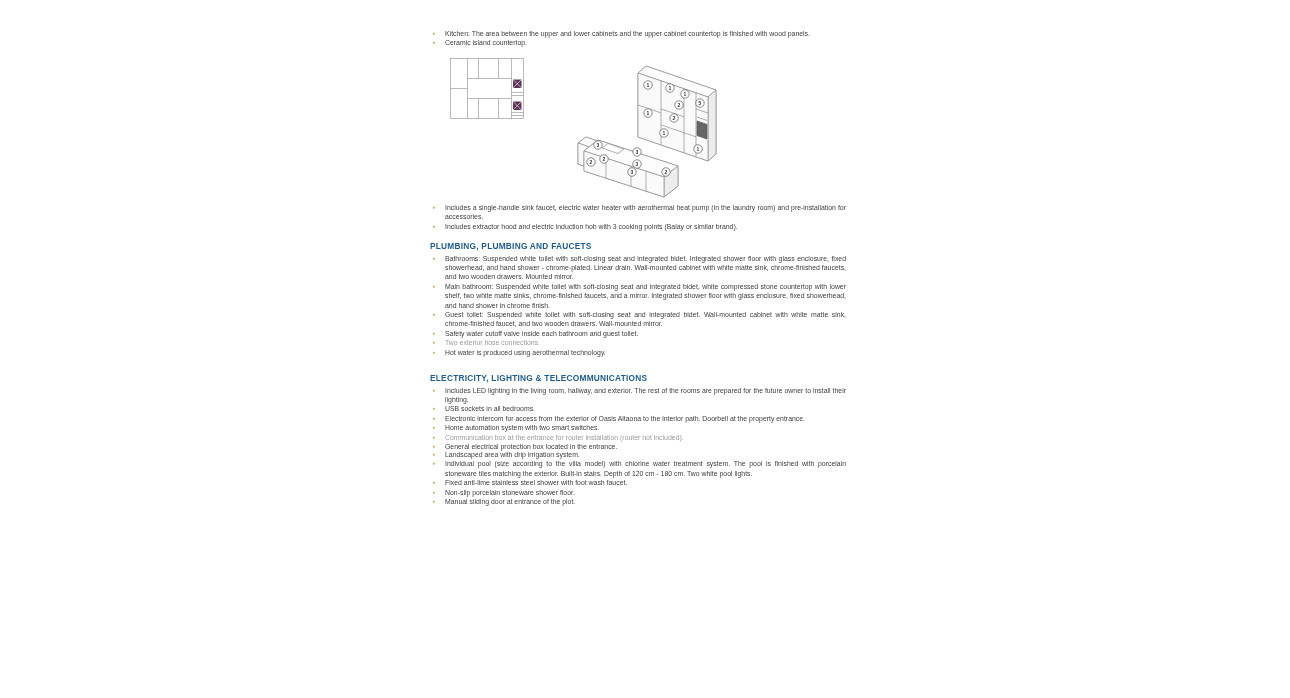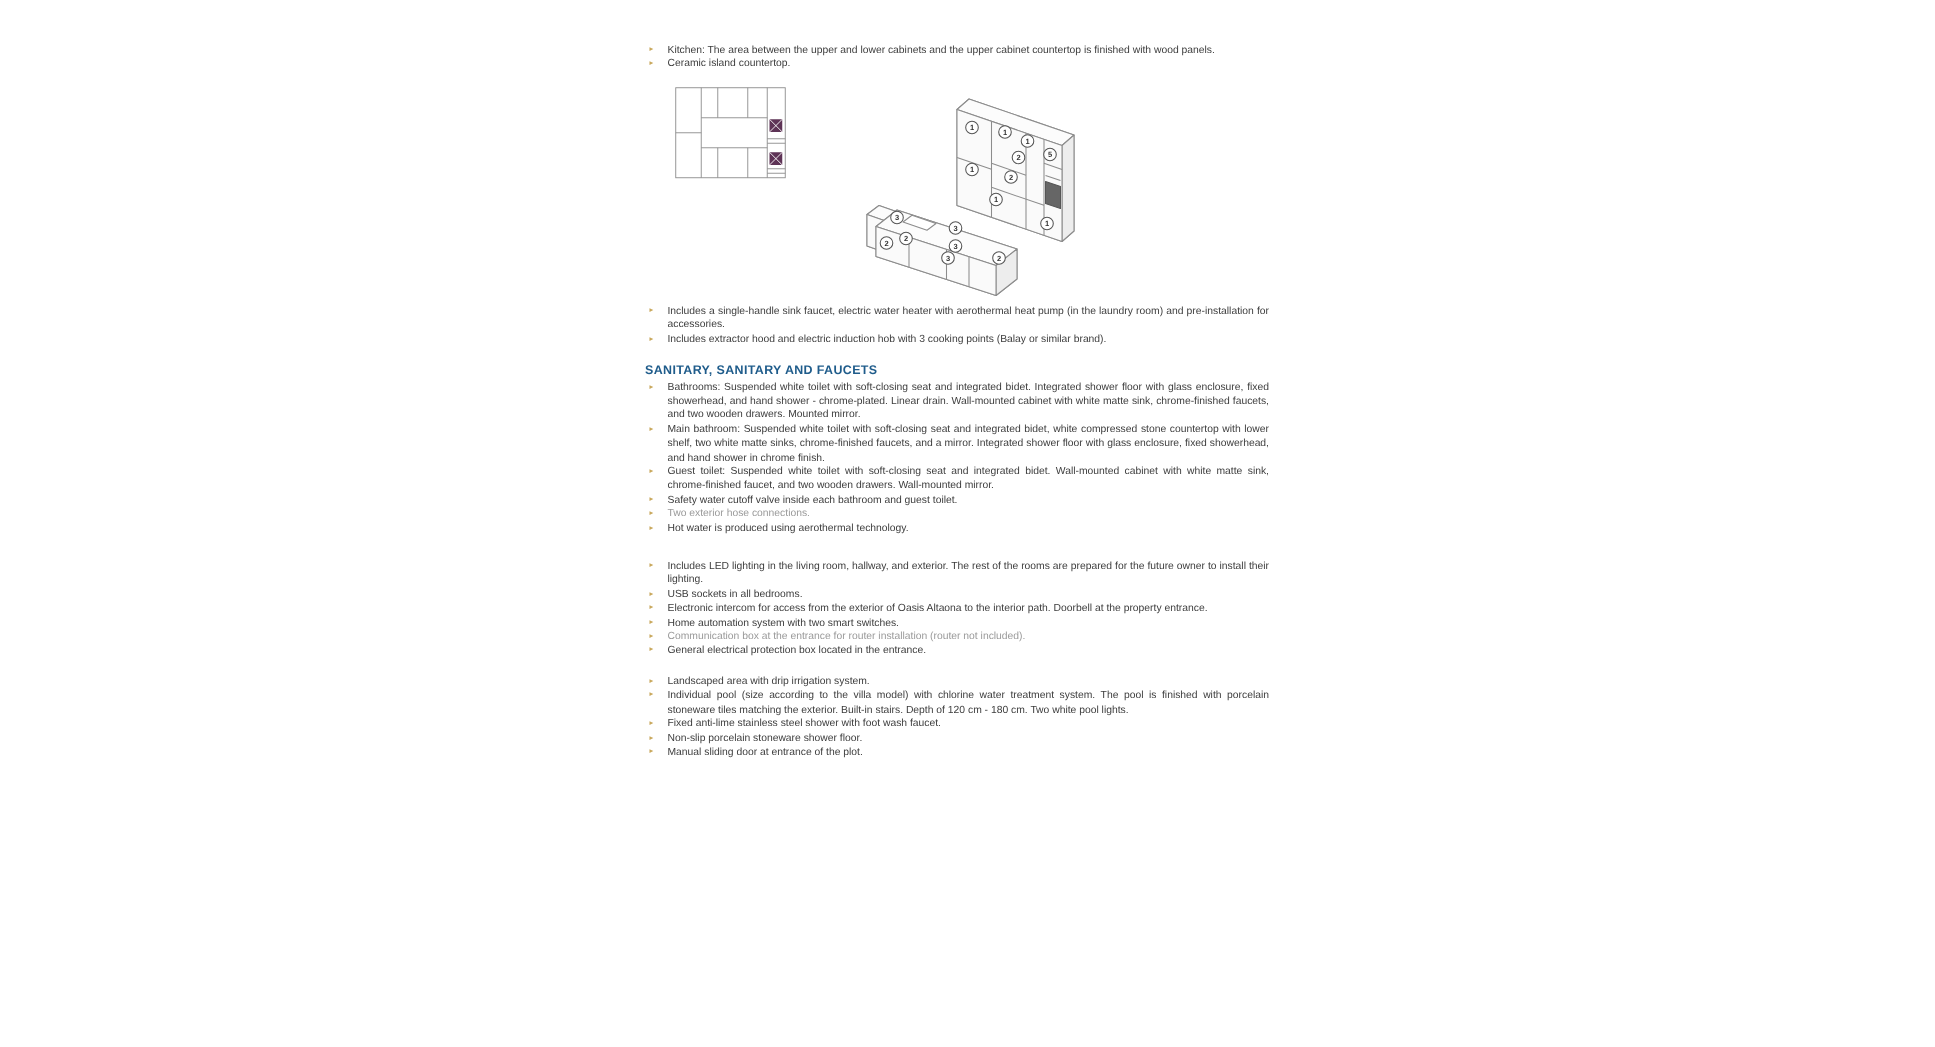--- a/index.html
+++ b/index.html
@@ -177,21 +177,21 @@
         <span class="marker">▸</span>
         <span class="btext">Includes a single-handle sink faucet, electric water heater with aerothermal heat pump (in the laundry room) and pre-installation for accessories.</span>
       </div>
       <div class="bullet">
         <span class="marker">▸</span>
         <span class="btext">Includes extractor hood and electric induction hob with 3 cooking points (Balay or similar brand).</span>
       </div>
     </div>
 
   <div class="block" style="top:241px">
-    <div class="sec-title">SANITARY, SANITARY AND FAUCETS</div>
+    <div class="sec-title">PLUMBING, PLUMBING AND FAUCETS</div>
     <div>
         <div class="bullet">
           <span class="marker">▸</span>
           <span class="btext">Bathrooms: Suspended white toilet with soft-closing seat and integrated bidet. Integrated shower floor with glass enclosure, fixed showerhead, and hand shower - chrome-plated. Linear drain. Wall-mounted cabinet with white matte sink, chrome-finished faucets, and two wooden drawers. Mounted mirror.</span>
         </div>
         <div class="bullet">
           <span class="marker">▸</span>
           <span class="btext">Main bathroom: Suspended white toilet with soft-closing seat and integrated bidet, white compressed stone countertop with lower shelf, two white matte sinks, chrome-finished faucets, and a mirror. Integrated shower floor with glass enclosure, fixed showerhead, and hand shower in chrome finish.</span>
         </div>
         <div class="bullet">
@@ -207,20 +207,21 @@
           <span class="btext">Two exterior hose connections.</span>
         </div>
         <div class="bullet">
           <span class="marker">▸</span>
           <span class="btext">Hot water is produced using aerothermal technology.</span>
         </div>
       </div>
   </div>
 
   <div class="block" style="top:373px">
+    <div class="sec-title">ELECTRICITY, LIGHTING &amp; TELECOMMUNICATIONS</div>
     <div>
         <div class="bullet">
           <span class="marker">▸</span>
           <span class="btext">Includes LED lighting in the living room, hallway, and exterior. The rest of the rooms are prepared for the future owner to install their lighting.</span>
         </div>
         <div class="bullet">
           <span class="marker">▸</span>
           <span class="btext">USB sockets in all bedrooms.</span>
         </div>
         <div class="bullet">

